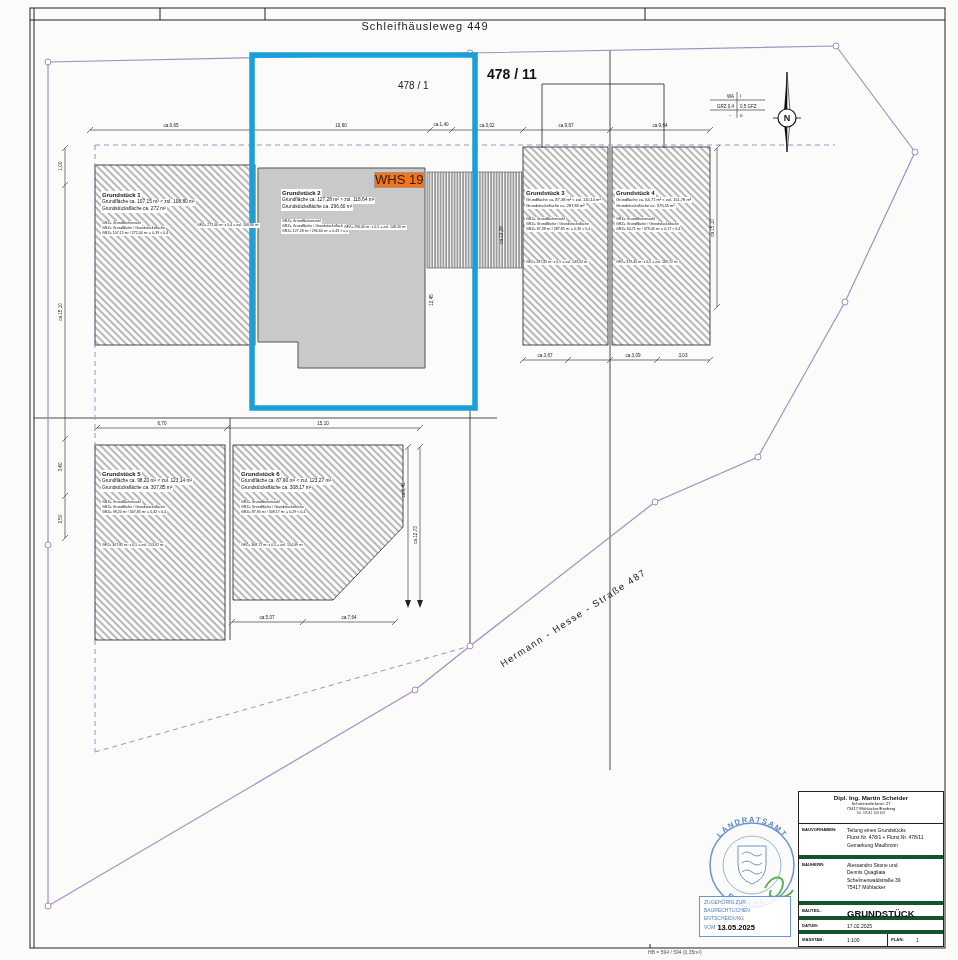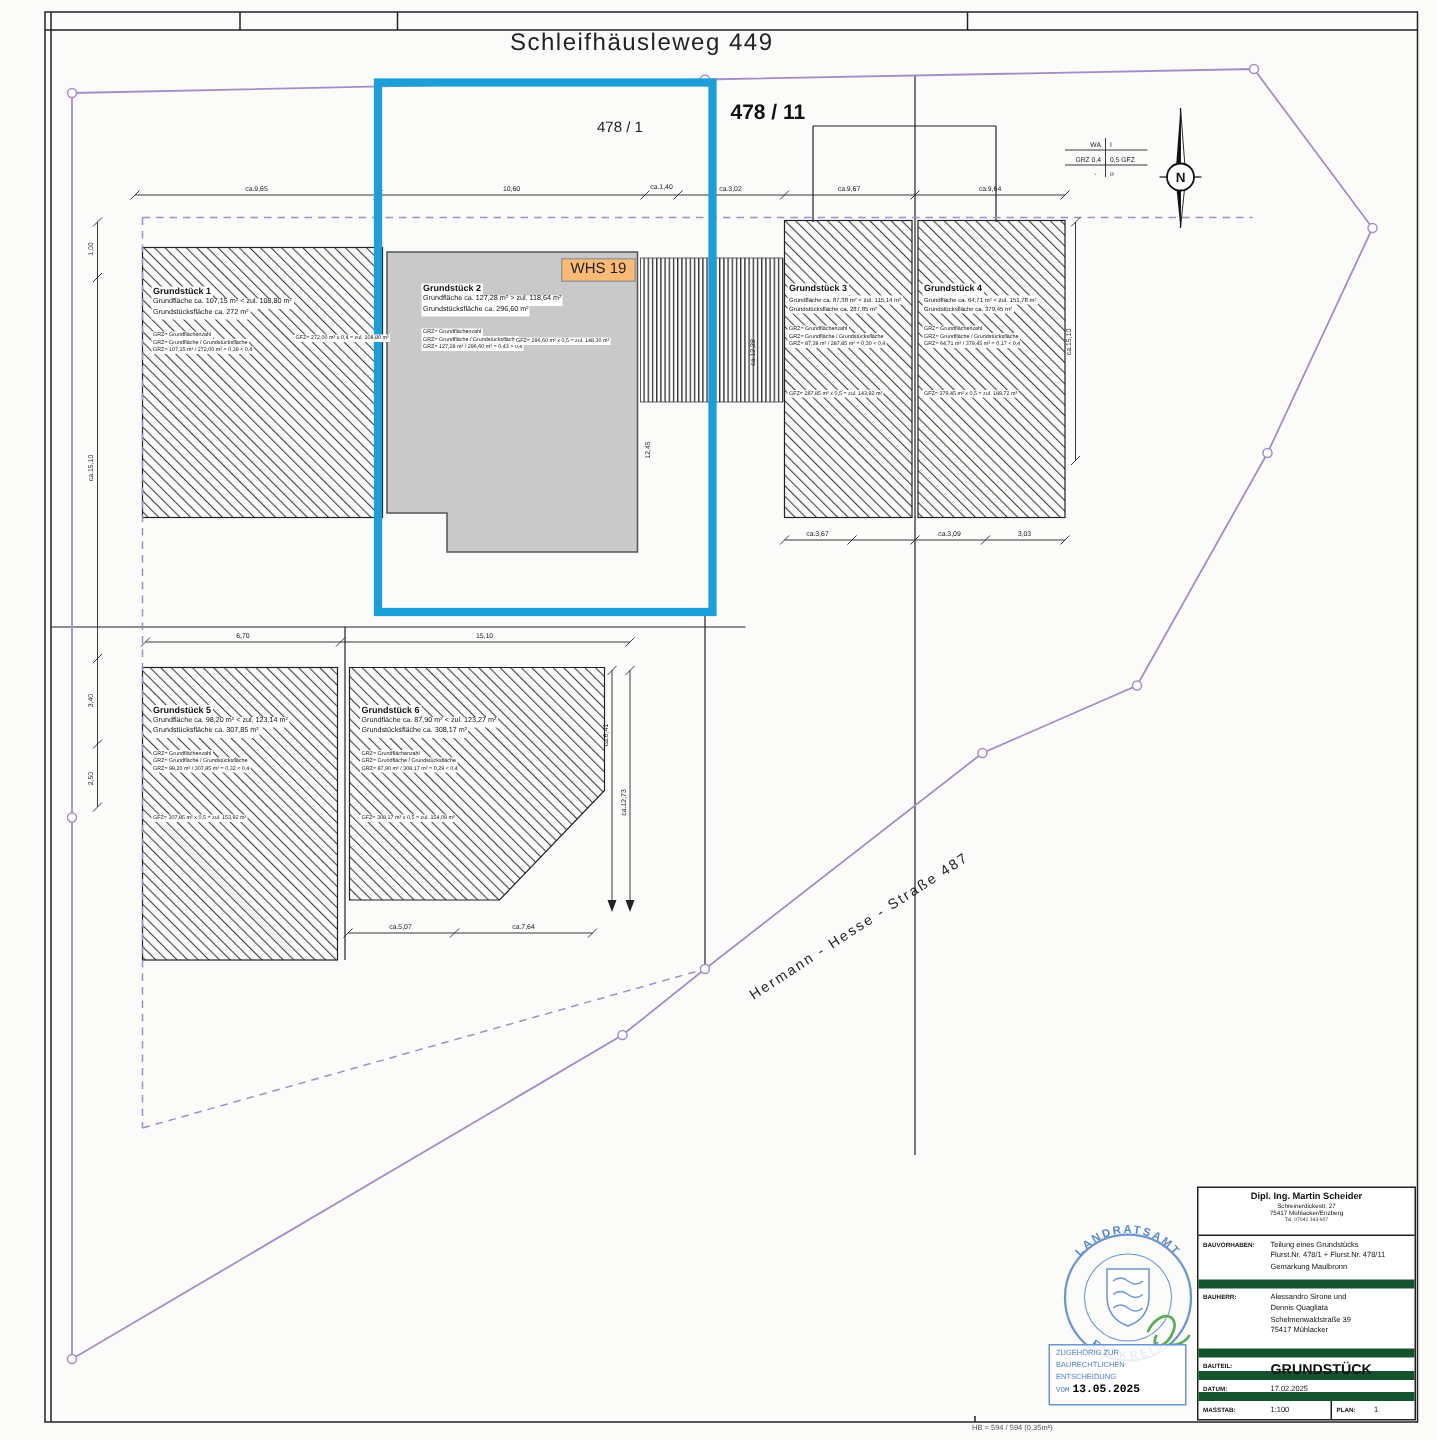--- a/index.html
+++ b/index.html
@@ -1,24 +1,24 @@
 <!DOCTYPE html>
 <html><head>
 <meta charset="utf-8">
 <style>
   html,body{margin:0;padding:0;background:#e8e8e8;}
   .sheet{position:relative;width:958px;height:960px;background:#fbfbfa;overflow:hidden;
          font-family:"Liberation Sans",sans-serif;color:#111;}
   svg{position:absolute;left:0;top:0;font-family:"Liberation Sans",sans-serif;}
   .ov{position:absolute;white-space:nowrap;}
-  .street-top{left:340px;top:20px;width:170px;text-align:center;font-size:16px;letter-spacing:1px;color:#222;}
+  .street-top{left:340px;top:20px;width:170px;text-align:center;font-size:11px;letter-spacing:1px;color:#222;}
   .parcel-left{left:398px;top:66px;font-size:10px;color:#222;margin-top:14px;}
   .parcel-right{left:487px;top:66px;font-size:14px;font-weight:bold;color:#111;}
-  .whs-box{left:374px;top:172px;width:48px;height:14px;background:#fdba74;border:0.5px solid #999;
-           font-size:10px;text-align:center;line-height:14px;color:#222;}
+  .whs-box{left:374px;top:172px;width:48px;height:14px;background:#f97316;border:0.5px solid #999;
+           font-size:13px;text-align:center;line-height:14px;color:#222;}
   .street-diag{left:498px;top:660px;font-size:9.5px;letter-spacing:1.5px;color:#222;
                transform:rotate(-33deg);transform-origin:left top;}
   .footer-note{left:648px;top:949px;font-size:5px;color:#555;}
   
   .plot-label{position:absolute;line-height:1.4;}
   .plot-label span{display:table;background:#fff;padding:0 1px;white-space:nowrap;}
   .pl-title{font-weight:bold;font-size:6px;}
   .pl-line{font-size:4.8px;}
   .narrow .pl-line{font-size:4px;}
   .pl-calcs{margin-top:8px;}
@@ -26,31 +26,31 @@
   .pl-gfz{font-size:3.6px;}
   .gfz-flow{margin-top:28px;}
   .gfz-abs{position:absolute;}
   
   .tb{left:798px;top:791px;width:146px;height:156px;border:1.2px solid #222;background:#fff;
       display:flex;flex-direction:column;box-sizing:border-box;}
   .tb-header{border-bottom:1px solid #222;text-align:center;padding:2px 0 1px;height:32px;box-sizing:border-box;}
   .tb-name{font-size:6.2px;font-weight:bold;}
   .tb-addr{font-size:4.2px;}
   .tb-tel{font-size:3.4px;color:#333;}
-  .tb-row{display:flex;border-bottom:6px solid #14532d;box-sizing:border-box;}
+  .tb-row{display:flex;border-bottom:4px solid #14532d;box-sizing:border-box;}
   .tb-label{width:46px;flex:none;font-size:4.2px;font-weight:bold;padding:3px 0 0 3px;box-sizing:border-box;}
   .tb-val{font-size:5px;padding:3px 0 2px 2px;line-height:1.5;}
   .tb-bauteil{font-size:9.5px;font-weight:bold;padding-top:2px;}
   .tb-last{display:flex;flex:1;}
   .tb-cell{display:flex;flex:1;}
   .tb-cell + .tb-cell{border-left:1px solid #222;}
   
   .stamp-box{left:699px;top:896px;width:92px;height:41px;border:1px solid #6b94d2;background:rgba(255,255,255,.85);
              padding:2px 0 0 4px;box-sizing:border-box;color:#4f7fc6;font-size:5px;line-height:1.55;}
-  .stamp-date-row{display:flex;align-items:center;gap:2px;font-family:Liberation Mono, monospace;}
+  .stamp-date-row{display:flex;align-items:center;gap:2px;}
   .stamp-date{color:#000;font-weight:bold;font-size:7.5px;}
 </style>
 </head>
 <body>
 
 <div class="sheet">
 
 <svg width="958" height="960" viewBox="0 0 958 960">
   <defs>
     <pattern id="hatch" width="5" height="5" patternUnits="userSpaceOnUse" patternTransform="rotate(-45)">

